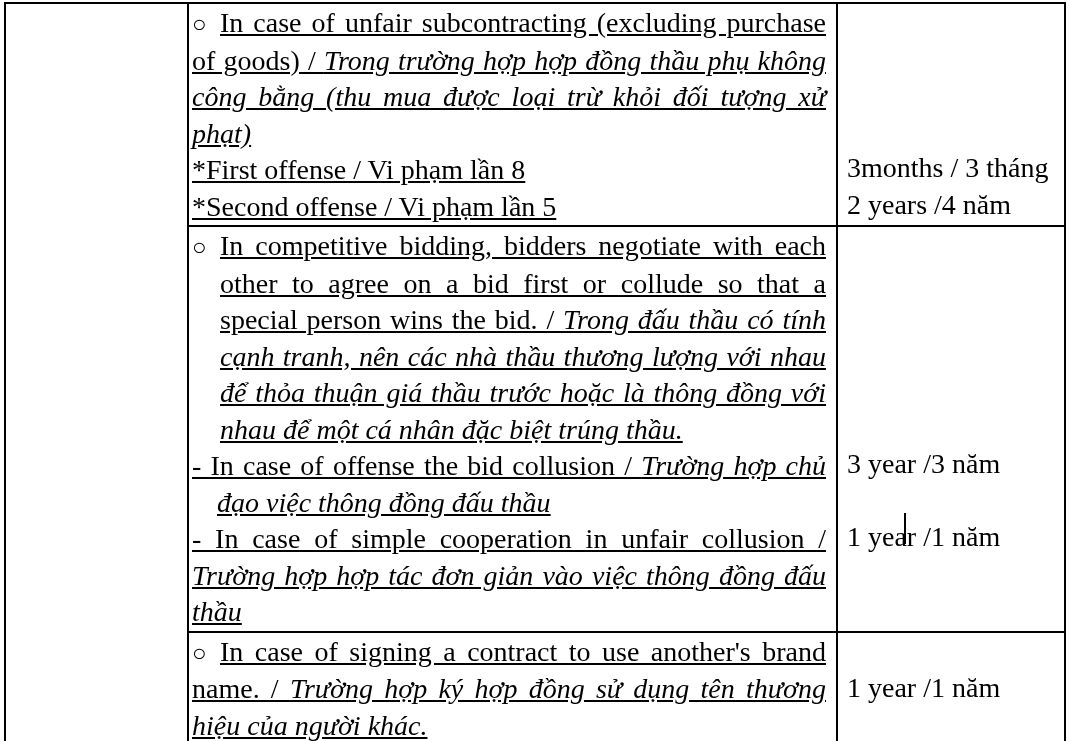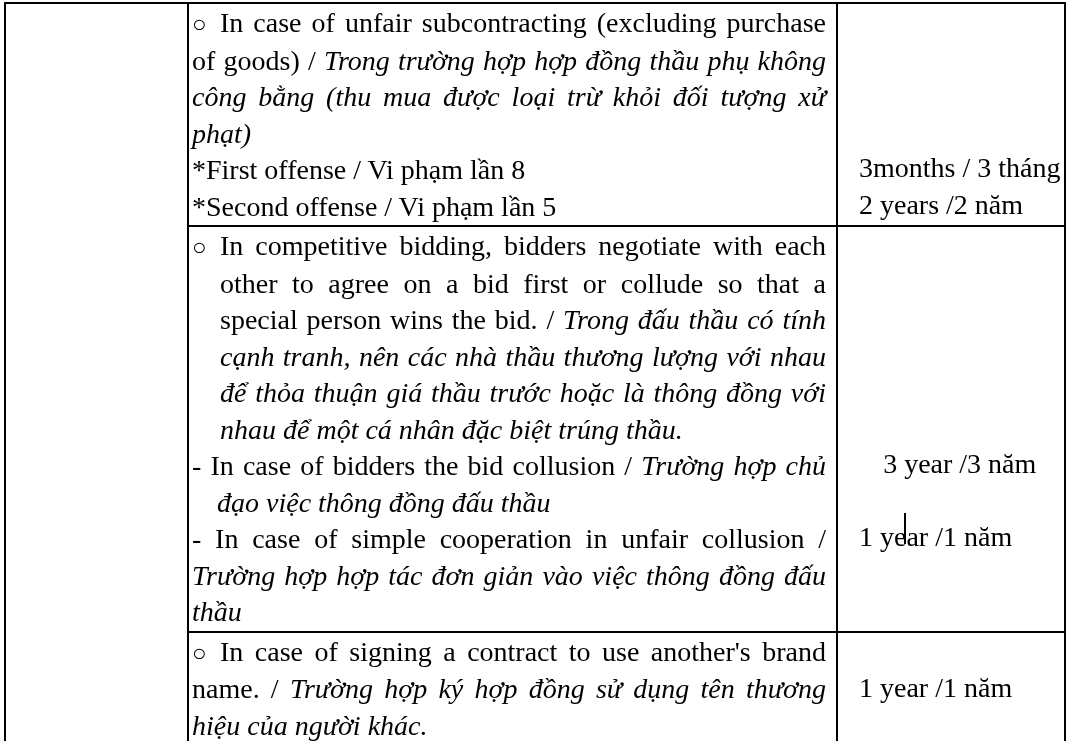--- a/index.html
+++ b/index.html
@@ -29,37 +29,38 @@
     background: #ffffff;
     font-size: 28px;
     line-height: 36.5px;
   }
   tr.r1 { height: 214px; }
   tr.r2 { height: 363px; }
   tr.r3 { height: 107px; }
   .main-cell {
     padding: 1px 10px 0 3px;
     text-align: justify;
+    text-decoration: underline;
   }
   .para { margin: 0; }
   .hang28 { padding-left: 28px; text-indent: -28px; }
   .hang25 { padding-left: 25px; text-indent: -25px; }
   .it { font-style: italic; }
   .blt {
     display: inline-block;
     width: 28px;
     font-size: 24px;
     text-indent: 0;
   }
   .pen-cell {
-    padding-left: 21px;
+    padding-left: 9px;
     padding-right: 4px;
   }
   .pen1 { vertical-align: bottom; padding-bottom: 2px; }
-  .pen2 .p-first  { margin-top: 219px; text-align: center; }
+  .pen2 .p-first  { margin-top: 219px; }
   .pen2 .p-second { margin-top: 36.5px; }
   .pen3 { padding-top: 37px; }
   .pen-line { margin: 0; white-space: nowrap; }
   .caret {
     position: absolute;
     left: 904px;
     top: 513px;
     width: 2px;
     height: 31px;
     background: #000000;
@@ -82,28 +83,28 @@
       <td rowspan="3"></td>
 
       <td class="main-cell">
         <p class="para"><span class="blt">○</span><span><span>In case of unfair subcontracting (excluding purchase of goods) / </span><span class="it">Trong trường hợp hợp đồng thầu phụ không công bằng (thu mua được loại trừ khỏi đối tượng xử phạt)</span></span></p>
         <p class="para"><span>*First offense / Vi phạm lần 8</span></p>
         <p class="para"><span>*Second offense / Vi phạm lần 5</span></p>
       </td>
 
       <td class="pen-cell pen1">
         <p class="pen-line">3months / 3 tháng</p>
-        <p class="pen-line">2 years /2 năm</p>
+        <p class="pen-line">2 years /4 năm</p>
       </td>
     </tr>
 
     <tr class="r2">
       <td class="main-cell">
         <p class="para hang28"><span class="blt">○</span><span><span>In competitive bidding, bidders negotiate with each other to agree on a bid first or collude so that a special person wins the bid. / </span><span class="it">Trong đấu thầu có tính cạnh tranh, nên các nhà thầu thương lượng với nhau để thỏa thuận giá thầu trước hoặc là thông đồng với nhau để một cá nhân đặc biệt trúng thầu.</span></span></p>
-        <p class="para hang25"><span>- In case of bidders the bid collusion / </span><span class="it">Trường hợp chủ đạo việc thông đồng đấu thầu</span></p>
+        <p class="para hang25"><span>- In case of offense the bid collusion / </span><span class="it">Trường hợp chủ đạo việc thông đồng đấu thầu</span></p>
         <p class="para"><span>- In case of simple cooperation in unfair collusion / </span><span class="it">Trường hợp hợp tác đơn giản vào việc thông đồng đấu thầu</span></p>
       </td>
 
       <td class="pen-cell pen2">
         <p class="pen-line p-first">3 year /3 năm</p>
         <p class="pen-line p-second">1 year /1 năm</p>
       </td>
     </tr>
 
     <tr class="r3">

